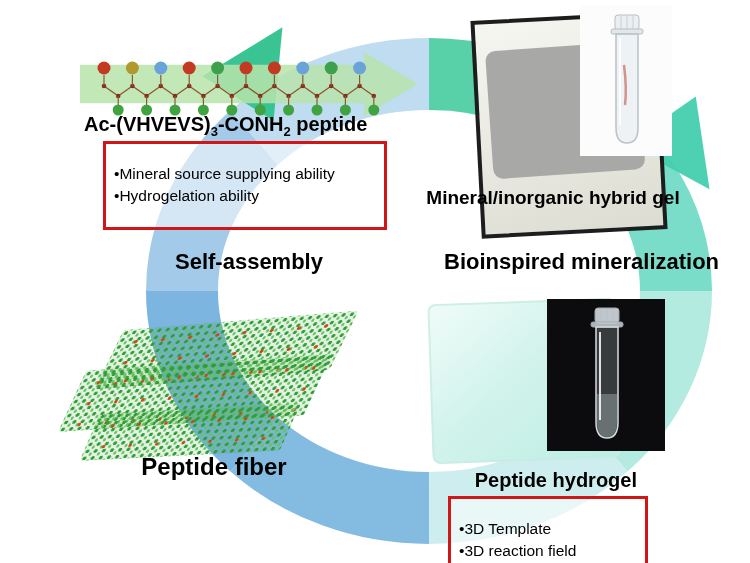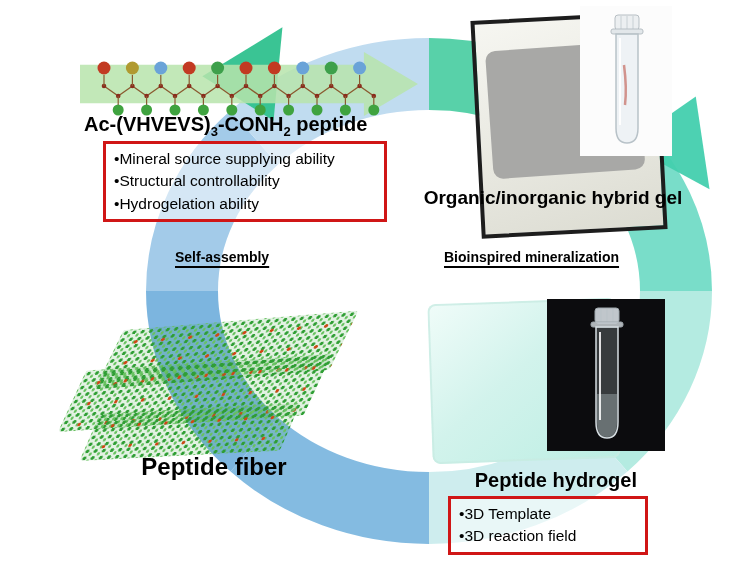--- a/index.html
+++ b/index.html
@@ -12,26 +12,26 @@
   
   .peptide-arrow{position:absolute;left:56px;top:52px;width:338px;height:64px;z-index:2;
      background:linear-gradient(180deg,#cdeec0,#a9dfa0);opacity:.85;
      clip-path:polygon(0 20%,84% 20%,84% 0,100% 50%,84% 100%,84% 80%,0 80%);}
   .peptide-chain{position:absolute;left:64px;top:55px;z-index:3;}
 
   .peptide-title{position:absolute;left:60px;top:113px;font-size:20px;font-weight:bold;z-index:4;white-space:nowrap;}
   .peptide-title sub{font-size:13px;}
 
   .red-box{position:absolute;border:3px solid #d01616;background:rgba(255,255,255,.55);
-     z-index:5;padding:4px 8px;font-size:15.5px;line-height:1.45;}
+     z-index:5;padding:19px 8px;font-size:15.5px;line-height:1.45;}
   .peptide-box{left:79px;top:141px;width:262px;}
   .hydrogel-box{left:424px;top:496px;width:178px;}
 
-  .process-label{position:absolute;font-size:14px;font-weight:bold;z-index:6;white-space:nowrap;
-     text-decoration:underline;text-decoration-thickness:2px;text-underline-offset:4px;}
+  .process-label{position:absolute;font-size:22px;font-weight:bold;z-index:6;white-space:nowrap;
+     text-decoration-thickness:2px;text-underline-offset:4px;}
   .self{left:151px;top:249px;}
   .bio{left:420px;top:249px;}
 
   .caption{position:absolute;font-weight:bold;z-index:6;text-align:center;white-space:nowrap;}
   .cap-hybrid{left:393px;top:187px;width:272px;font-size:19px;}
   .cap-fiber{left:100px;top:453px;width:180px;font-size:24px;}
   .cap-hydrogel{left:383px;top:469px;width:230px;font-size:20px;text-align:right;}
 
   
   .hybrid-frame{position:absolute;left:452px;top:16px;width:178px;height:210px;z-index:3;
@@ -147,21 +147,20 @@
       <line x1="285.8" y1="41" x2="285.8" y2="50" stroke="#8a5a30" stroke-width="1.2"></line>
       <circle cx="285.8" cy="55" r="5.5" fill="#3fa33f"></circle>
     </svg>
 
   <div class="peptide-title">
     <span>Ac-(VHVEVS)</span><sub>3</sub><span>-CONH</span><sub>2</sub><span> peptide</span>
   </div>
 
   <div class="red-box peptide-box" style="border-color: rgb(208, 22, 22);">
     <div>•Mineral source supplying ability</div>
-    <div>•Structural controllability</div>
     <div>•Hydrogelation ability</div>
   </div>
 
   <div class="process-label self">Self-assembly</div>
   <div class="process-label bio">Bioinspired mineralization</div>
 
   <div class="hybrid-frame">
     <div class="gel-blob"></div>
   </div>
   <div class="tube-inset tube-light">
@@ -169,21 +168,21 @@
       <rect x="20" y="5" width="24" height="15" rx="3" fill="#eceff1" stroke="#b7bfc4"></rect>
       <line x1="26" y1="6" x2="26" y2="19" stroke="#c8d0d4"></line>
       <line x1="32" y1="6" x2="32" y2="19" stroke="#c8d0d4"></line>
       <line x1="38" y1="6" x2="38" y2="19" stroke="#c8d0d4"></line>
       <rect x="16" y="19" width="32" height="5" rx="2" fill="#e2e7ea" stroke="#b7bfc4"></rect>
       <path d="M21,24 L21,118 Q21,133 32,133 Q43,133 43,118 L43,24 Z" fill="rgba(226,234,239,0.55)" stroke="#b8c2c8" stroke-width="1.5"></path>
       <path d="M29,55 Q32,78 30,95" stroke="rgba(185,70,55,0.55)" stroke-width="2.5" fill="none"></path>
       <line x1="25" y1="28" x2="25" y2="115" stroke="rgba(255,255,255,0.9)" stroke-width="2"></line>
     </svg>
   </div>
-  <div class="caption cap-hybrid">Organic/inorganic hybrid gel</div>
+  <div class="caption cap-hybrid">Mineral/inorganic hybrid gel</div>
 
   <div class="fiber">
     <div class="sheet s1"></div>
     <div class="sheet s2"></div>
     <div class="sheet s3"></div>
   </div>
   <div class="caption cap-fiber">Peptide fiber</div>
 
   <div class="slab"></div>
   <div class="tube-inset tube-dark">

